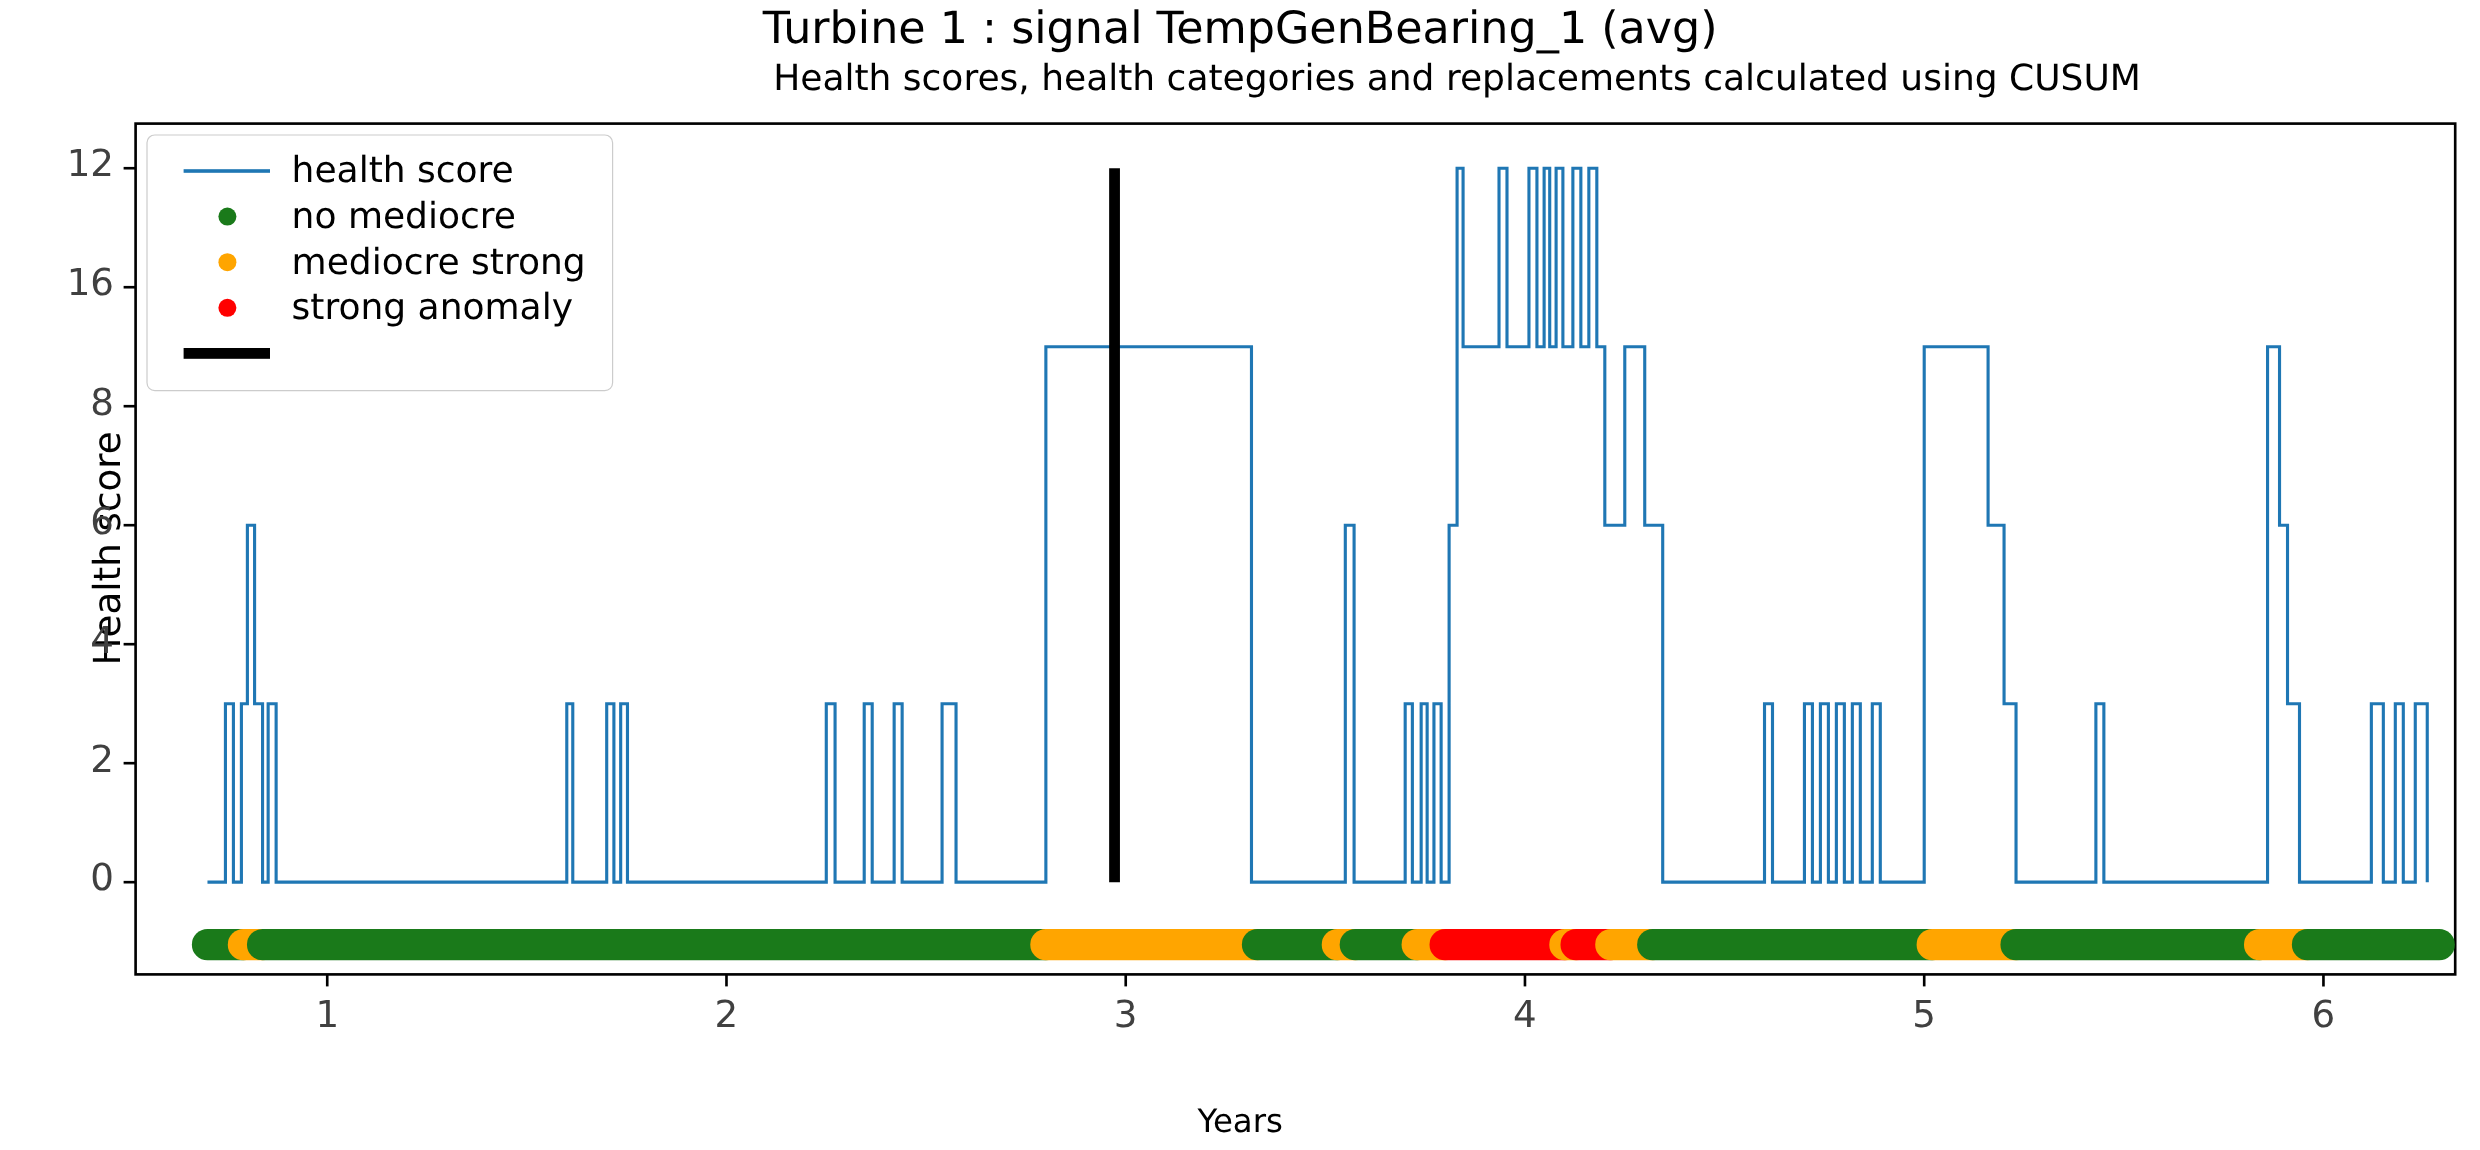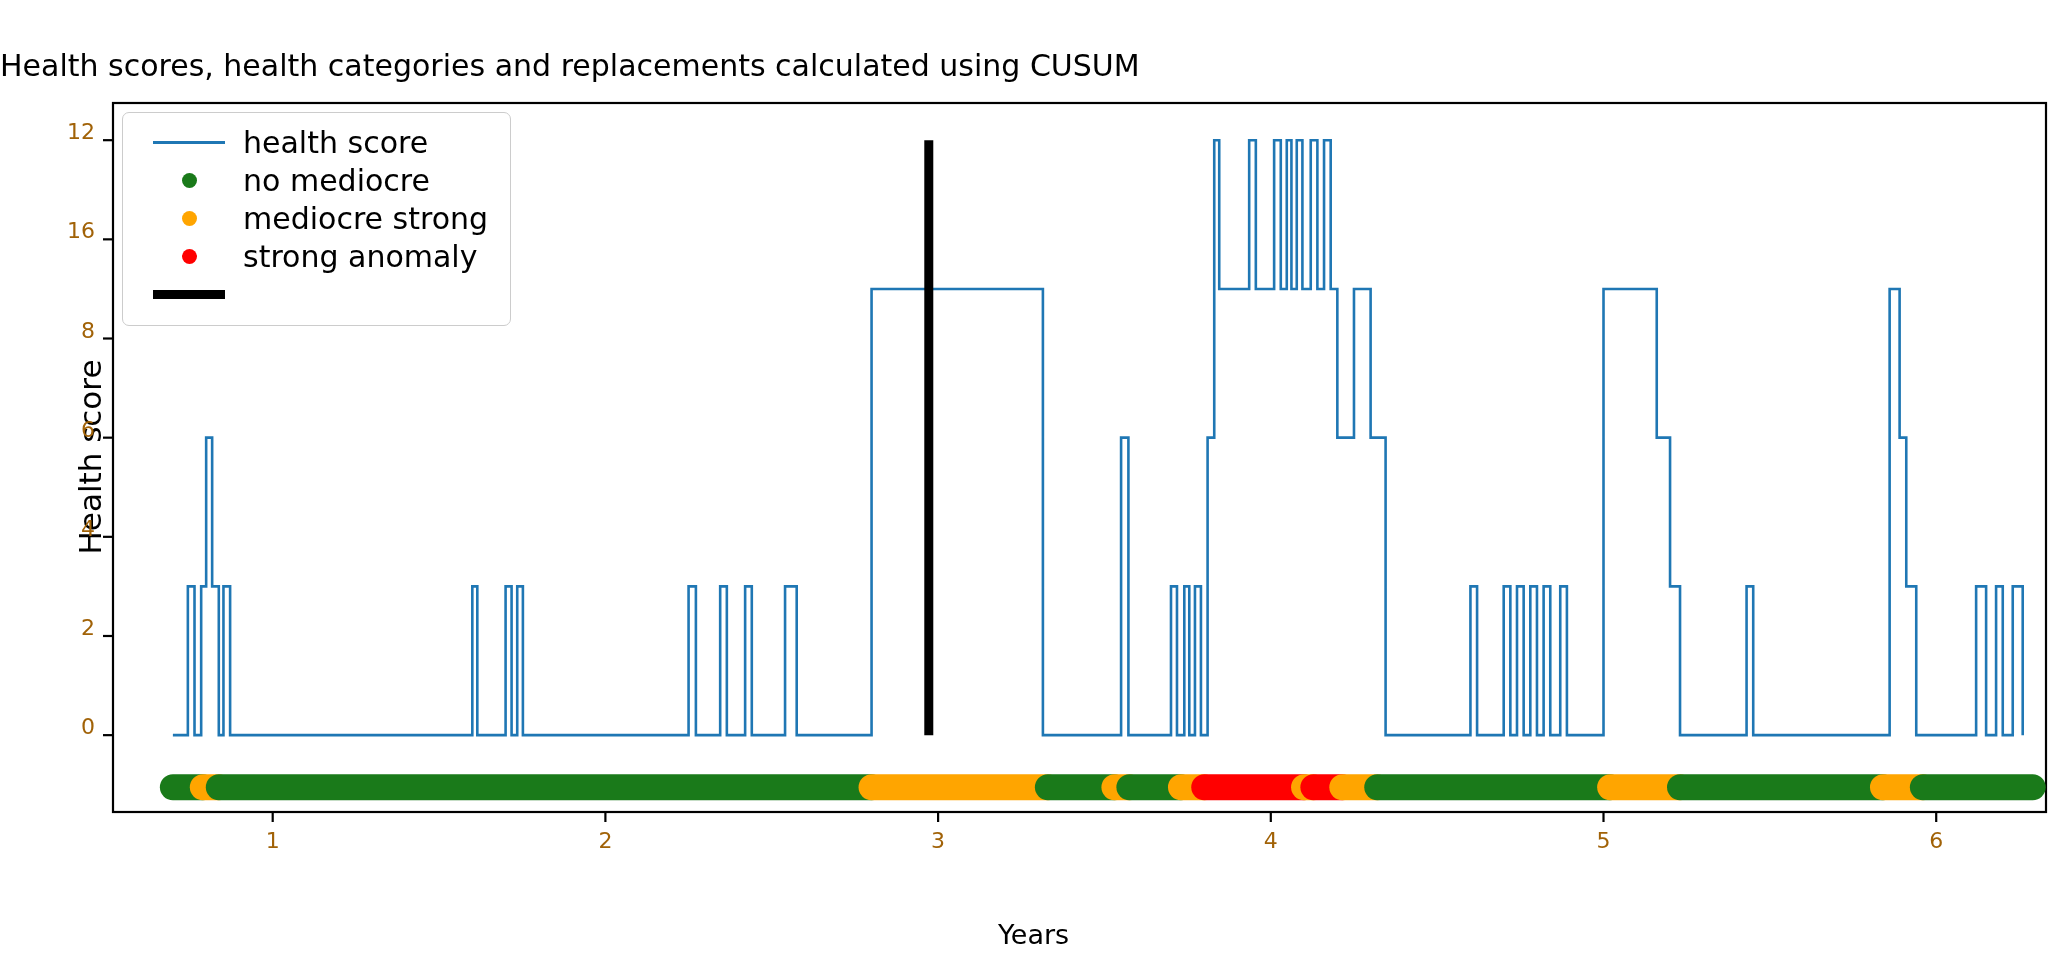--- a/index.html
+++ b/index.html
@@ -6,39 +6,39 @@
   html,body{margin:0;padding:0;background:#ffffff;}
   body{width:2067px;height:958px;font-family:"DejaVu Sans",sans-serif;color:#000;overflow:hidden;}
   #figure{position:relative;width:2067px;height:958px;background:#fff;}
 
   .title{
     position:absolute;left:0;top:2px;width:2067px;text-align:center;
     font-size:37px;line-height:44px;font-weight:400;color:#000;
     font-family:"DejaVu Sans",sans-serif;
   }
   .subtitle{
-    position:absolute;left:0;top:48px;width:1784px;text-align:left;
+    position:absolute;left:0;top:48px;width:1784px;text-align:right;
     font-size:30px;line-height:36px;font-weight:400;color:#000;
     font-family:"DejaVu Sans",sans-serif;
   }
 
   .ylabel{
     position:absolute;left:-70px;top:calc(50% - 40px);width:320px;text-align:center;
     transform:rotate(-90deg);transform-origin:center center;
     font-size:31px;color:#000;font-family:"DejaVu Sans",sans-serif;
   }
   .xlabel{
     position:absolute;left:0;bottom:8px;width:2067px;text-align:center;
     font-size:27px;color:#000;font-family:"DejaVu Sans",sans-serif;
   }
 
   #plotsvg{position:absolute;left:0;top:0;}
 
   .ytick-label,.xtick-label{
-    position:absolute;font-size:22px;color:#a16207;
+    position:absolute;font-size:31px;color:#404040;
     font-family:"DejaVu Sans",sans-serif;white-space:nowrap;
   }
   .ytick-label{text-align:right;}
   .xtick-label{text-align:center;}
 
   
   #legend{
     position:absolute;left:122px;top:112px;
     background:#ffffff;border:1px solid #cccccc;border-radius:7px;
     padding:10px 22px 12px 18px;box-sizing:border-box;
@@ -51,20 +51,21 @@
   .legend-text{
     font-size:30px;color:#000;white-space:nowrap;
     font-family:"DejaVu Sans",sans-serif;padding-left:6px;
   }
 </style>
 </head>
 <body>
 
 <div id="figure">
 
+  <div class="title">Turbine 1 : signal TempGenBearing_1 (avg)</div>
   <div class="subtitle">Health scores, health categories and replacements calculated using CUSUM</div>
 
   <div class="ylabel">Health score</div>
   <div class="xlabel">Years</div>
 
   <svg id="plotsvg" width="2067" height="958">
       <rect x="113" y="103" width="1933" height="709" fill="none" stroke="#000000" stroke-width="2.2"></rect>
       <line x1="103" y1="735.1503496503497" x2="113" y2="735.1503496503497" stroke="#000000" stroke-width="2.2"></line>
       <line x1="103" y1="635.9895104895105" x2="113" y2="635.9895104895105" stroke="#000000" stroke-width="2.2"></line>
       <line x1="103" y1="536.8286713286714" x2="113" y2="536.8286713286714" stroke="#000000" stroke-width="2.2"></line>

